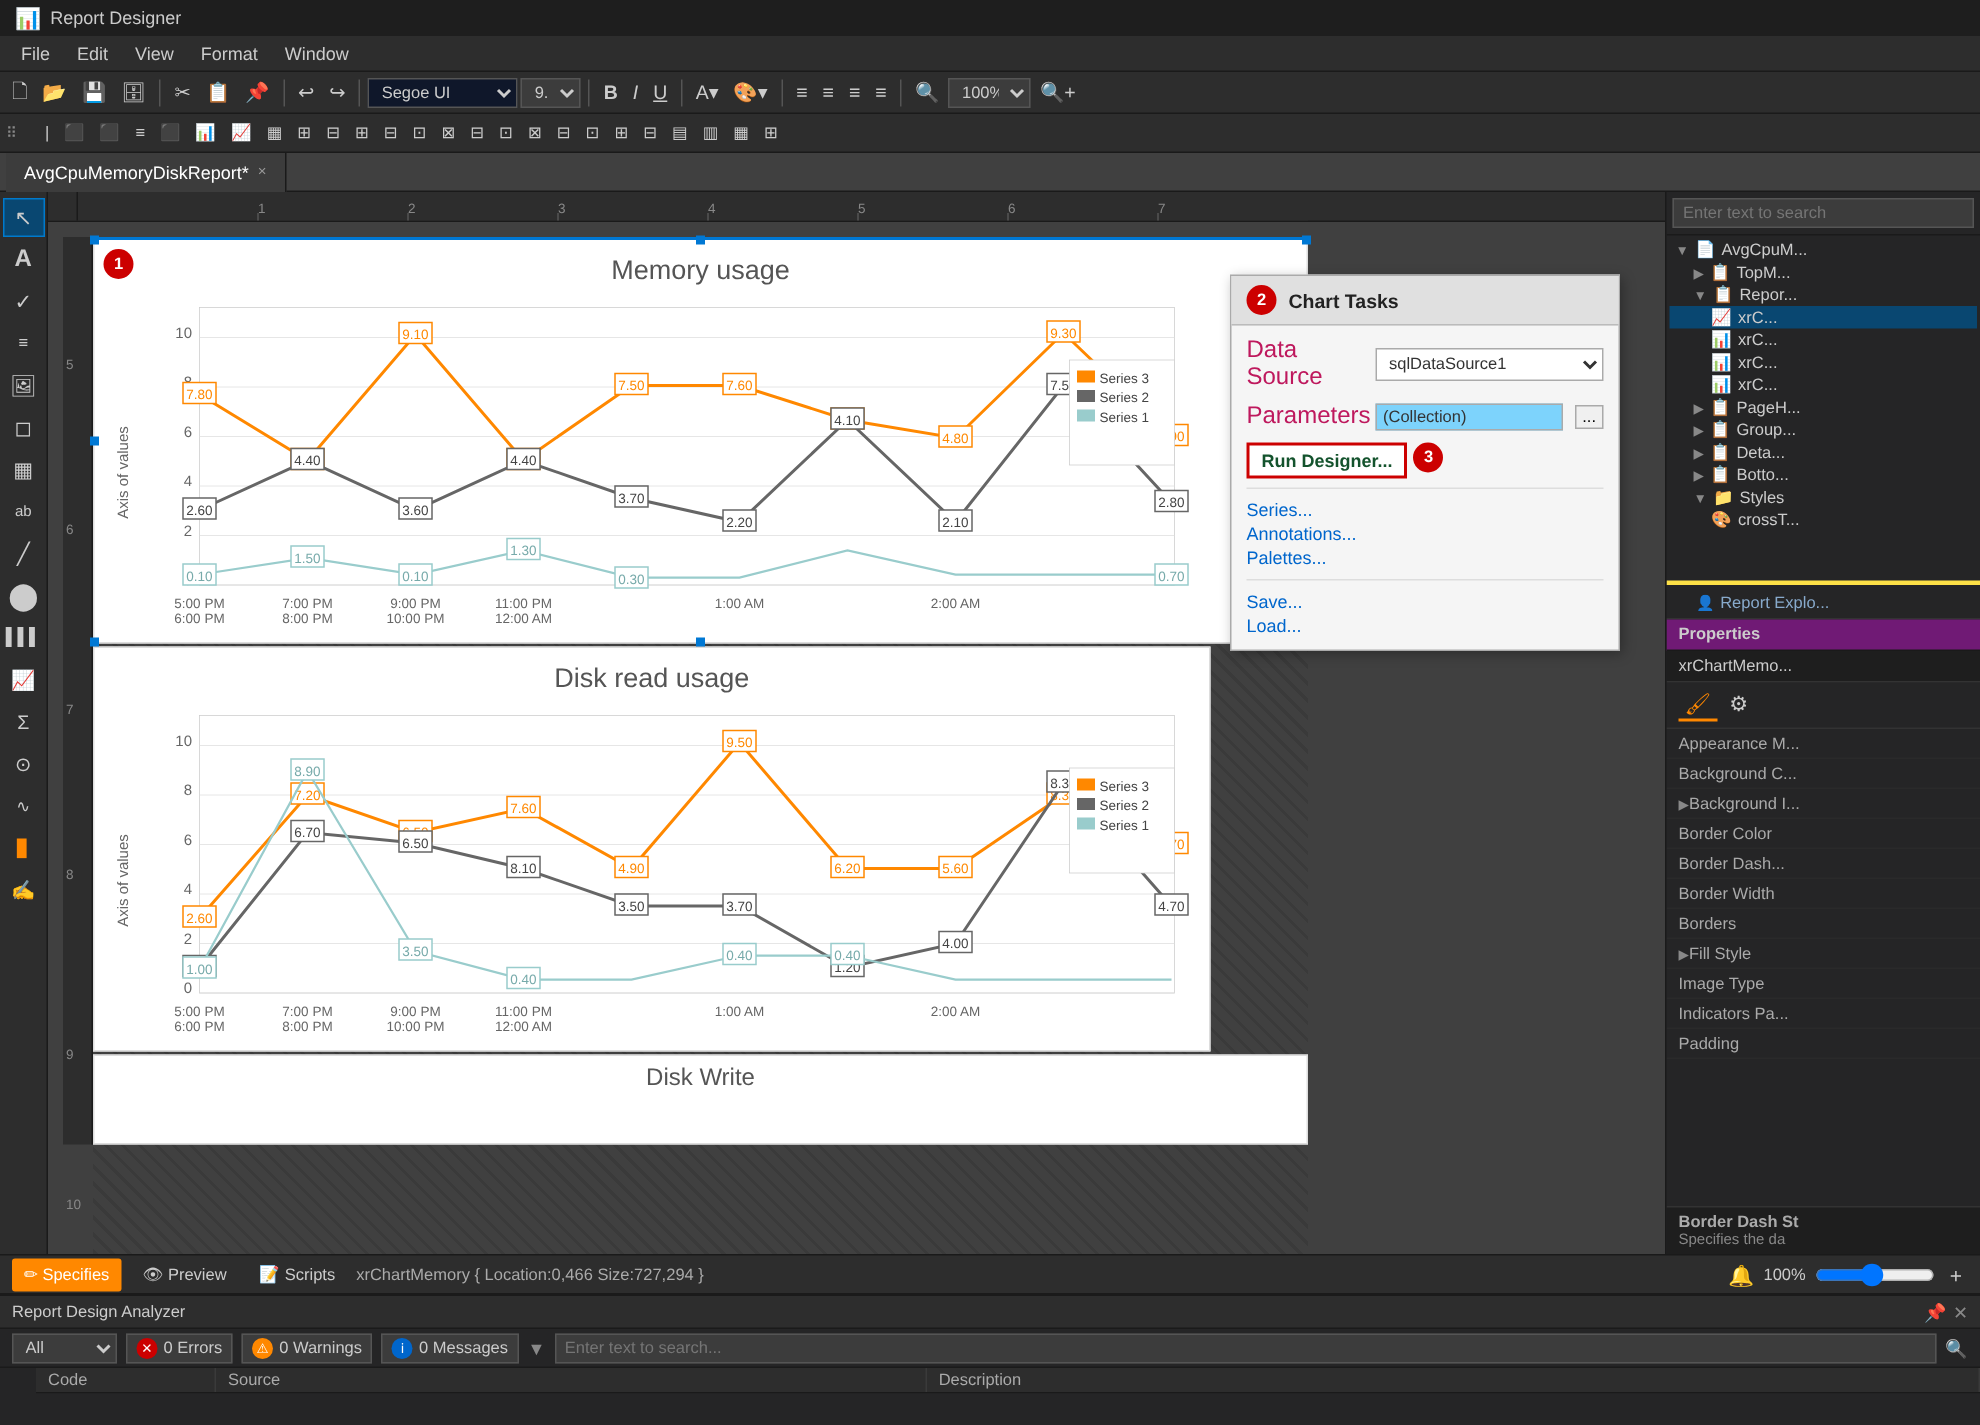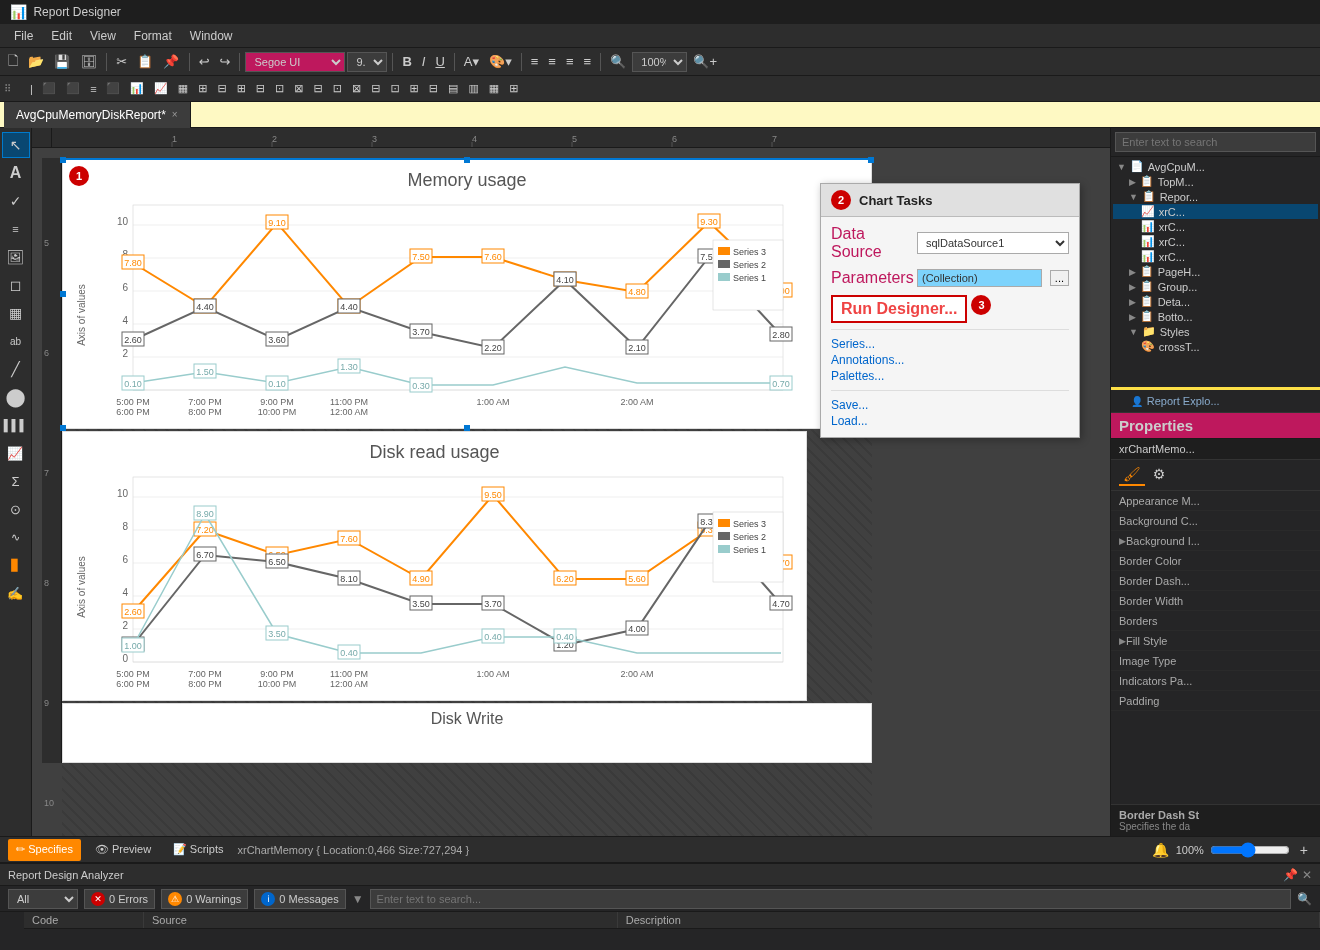--- a/index.html
+++ b/index.html
@@ -9,29 +9,29 @@
     .title-bar { background: #1e1e1e; color: #ccc; padding: 4px 10px; font-size: 12px; display: flex; align-items: center; gap: 6px; height: 24px; }
 
     
     .menu-bar { background: #2d2d2d; display: flex; align-items: center; gap: 2px; padding: 2px 6px; height: 24px; border-bottom: 1px solid #1a1a1a; }
     .menu-item { color: #ccc; padding: 2px 8px; font-size: 12px; cursor: pointer; }
 
     
     .toolbar { background: #2d2d2d; display: flex; align-items: center; padding: 2px 4px; height: 28px; border-bottom: 1px solid #1a1a1a; gap: 2px; }
     .toolbar-btn { background: transparent; border: none; color: #ccc; font-size: 13px; padding: 2px 4px; cursor: pointer; height: 22px; display: flex; align-items: center; }
     .toolbar-separator { width: 1px; background: #555; height: 18px; margin: 0 3px; }
-    .font-select { background: #be185d; border: 1px solid #555; color: #ccc; font-size: 11px; padding: 1px 4px; height: 20px; width: 100px; }
+    .font-select { background: #0f172a; border: 1px solid #555; color: #ccc; font-size: 11px; padding: 1px 4px; height: 20px; width: 100px; }
     .font-size-select { background: #3c3c3c; border: 1px solid #555; color: #ccc; font-size: 11px; padding: 1px 4px; height: 20px; width: 40px; }
     .zoom-select { background: #3c3c3c; border: 1px solid #555; color: #ccc; font-size: 11px; padding: 1px 4px; height: 20px; width: 55px; }
 
     
     .toolbar2 { background: #2d2d2d; display: flex; align-items: center; padding: 2px 4px; height: 26px; border-bottom: 1px solid #1a1a1a; gap: 2px; }
 
     
-    .tab-bar { background: #fef9c3; display: flex; align-items: center; height: 26px; border-bottom: 1px solid #1a1a1a; padding-left: 4px; }
+    .tab-bar { background: #404040; display: flex; align-items: center; height: 26px; border-bottom: 1px solid #1a1a1a; padding-left: 4px; }
     .tab { background: #2d2d30; color: #ccc; padding: 4px 12px; font-size: 12px; border-right: 1px solid #1a1a1a; cursor: pointer; display: flex; align-items: center; gap: 6px; height: 26px; }
     .tab.active { background: #3c3c3c; color: #fff; }
     .tab-close { font-size: 10px; color: #999; cursor: pointer; }
 
     
     .main-layout { display: flex; height: calc(950px - 24px - 24px - 28px - 26px - 26px - 90px - 24px); }
 
     
     .left-panel { width: 32px; background: #2d2d2d; border-right: 1px solid #1a1a1a; display: flex; flex-direction: column; align-items: center; padding: 4px 0; gap: 2px; overflow: hidden; }
     .tool-icon { width: 28px; height: 26px; display: flex; align-items: center; justify-content: center; color: #ccc; font-size: 14px; cursor: pointer; border: 1px solid transparent; }
@@ -46,38 +46,38 @@
     
     .right-panel { width: 210px; background: #252526; border-left: 1px solid #1a1a1a; display: flex; flex-direction: column; overflow: hidden; }
     .right-panel-section { border-bottom: 1px solid #1a1a1a; }
     .right-panel-search { padding: 4px; }
     .right-panel-search input { width: 100%; background: #3c3c3c; border: 1px solid #555; color: #ccc; padding: 2px 6px; font-size: 11px; height: 20px; }
     .tree-area { flex: 1; overflow-y: auto; padding: 2px; }
     .tree-item { display: flex; align-items: center; padding: 1px 4px; font-size: 11px; color: #ccc; cursor: pointer; gap: 4px; }
     .tree-item.selected { background: #094771; }
     .tree-arrow { font-size: 9px; color: #888; }
     .props-panel { overflow-y: auto; flex: 1; }
-    .props-header { background: #be185d; padding: 4px 8px; font-size: 15px; color: #ccc; font-weight: bold; border-bottom: 1px solid #1a1a1a; }
+    .props-header { background: #701a75; padding: 4px 8px; font-size: 11px; color: #ccc; font-weight: bold; border-bottom: 1px solid #1a1a1a; }
     .props-element { background: #1e1e1e; padding: 4px 8px; font-size: 11px; color: #ccc; border-bottom: 1px solid #333; display: flex; gap: 4px; align-items: center; }
     .props-icons { display: flex; gap: 4px; padding: 4px 8px; border-bottom: 1px solid #333; }
     .props-icon-btn { color: #ccc; font-size: 14px; cursor: pointer; padding: 2px 4px; }
     .props-icon-btn.active { color: #ff8800; border-bottom: 2px solid #ff8800; }
     .props-row { display: flex; align-items: center; padding: 2px 8px; font-size: 11px; border-bottom: 1px solid #2a2a2a; min-height: 20px; }
     .props-label { color: #aaa; flex: 1; }
     .expand-arrow { display: inline-block; color: #888; font-size: 9px; }
 
     
     .chart-tasks-panel { position: absolute; left: 820px; top: 183px; width: 260px; background: #f5f5f5; border: 1px solid #aaa; box-shadow: 2px 2px 8px rgba(0,0,0,0.3); z-index: 100; font-size: 12px; color: #222; }
     .chart-tasks-header { background: #e0e0e0; padding: 6px 10px; font-size: 13px; font-weight: bold; border-bottom: 1px solid #bbb; display: flex; align-items: center; gap: 8px; }
     .chart-tasks-body { padding: 8px 10px; }
     .ct-row { display: flex; align-items: center; margin-bottom: 8px; gap: 6px; }
     .ct-label { width: 80px; color: #be185d; font-size: 16px; }
     .ct-select { flex: 1; background: #fff; border: 1px solid #aaa; font-size: 11px; padding: 2px 4px; height: 22px; color: #333; }
     .ct-btn-row { display: flex; gap: 4px; margin-bottom: 4px; }
-    .ct-btn { background: #fff; border: 2px solid #cc0000; color: #ef4444; padding: 3px 8px; font-size: 16px; cursor: pointer; font-weight: bold; }
+    .ct-btn { background: #fff; border: 2px solid #cc0000; color: #14532d; padding: 3px 8px; font-size: 12px; cursor: pointer; font-weight: bold; }
     .ct-link { color: #0066cc; cursor: pointer; font-size: 12px; padding: 1px 0; display: block; text-decoration: none; }
     .ct-separator { border: none; border-top: 1px solid #ddd; margin: 6px 0; }
 
     
     .badge { display: inline-flex; align-items: center; justify-content: center; width: 20px; height: 20px; border-radius: 50%; background: #cc0000; color: #fff; font-size: 11px; font-weight: bold; }
 
     
     .canvas-float-btn { position: absolute; width: 26px; height: 26px; background: #f0f0f0; border: 1px solid #bbb; display: flex; align-items: center; justify-content: center; cursor: pointer; font-size: 14px; }
 
     

